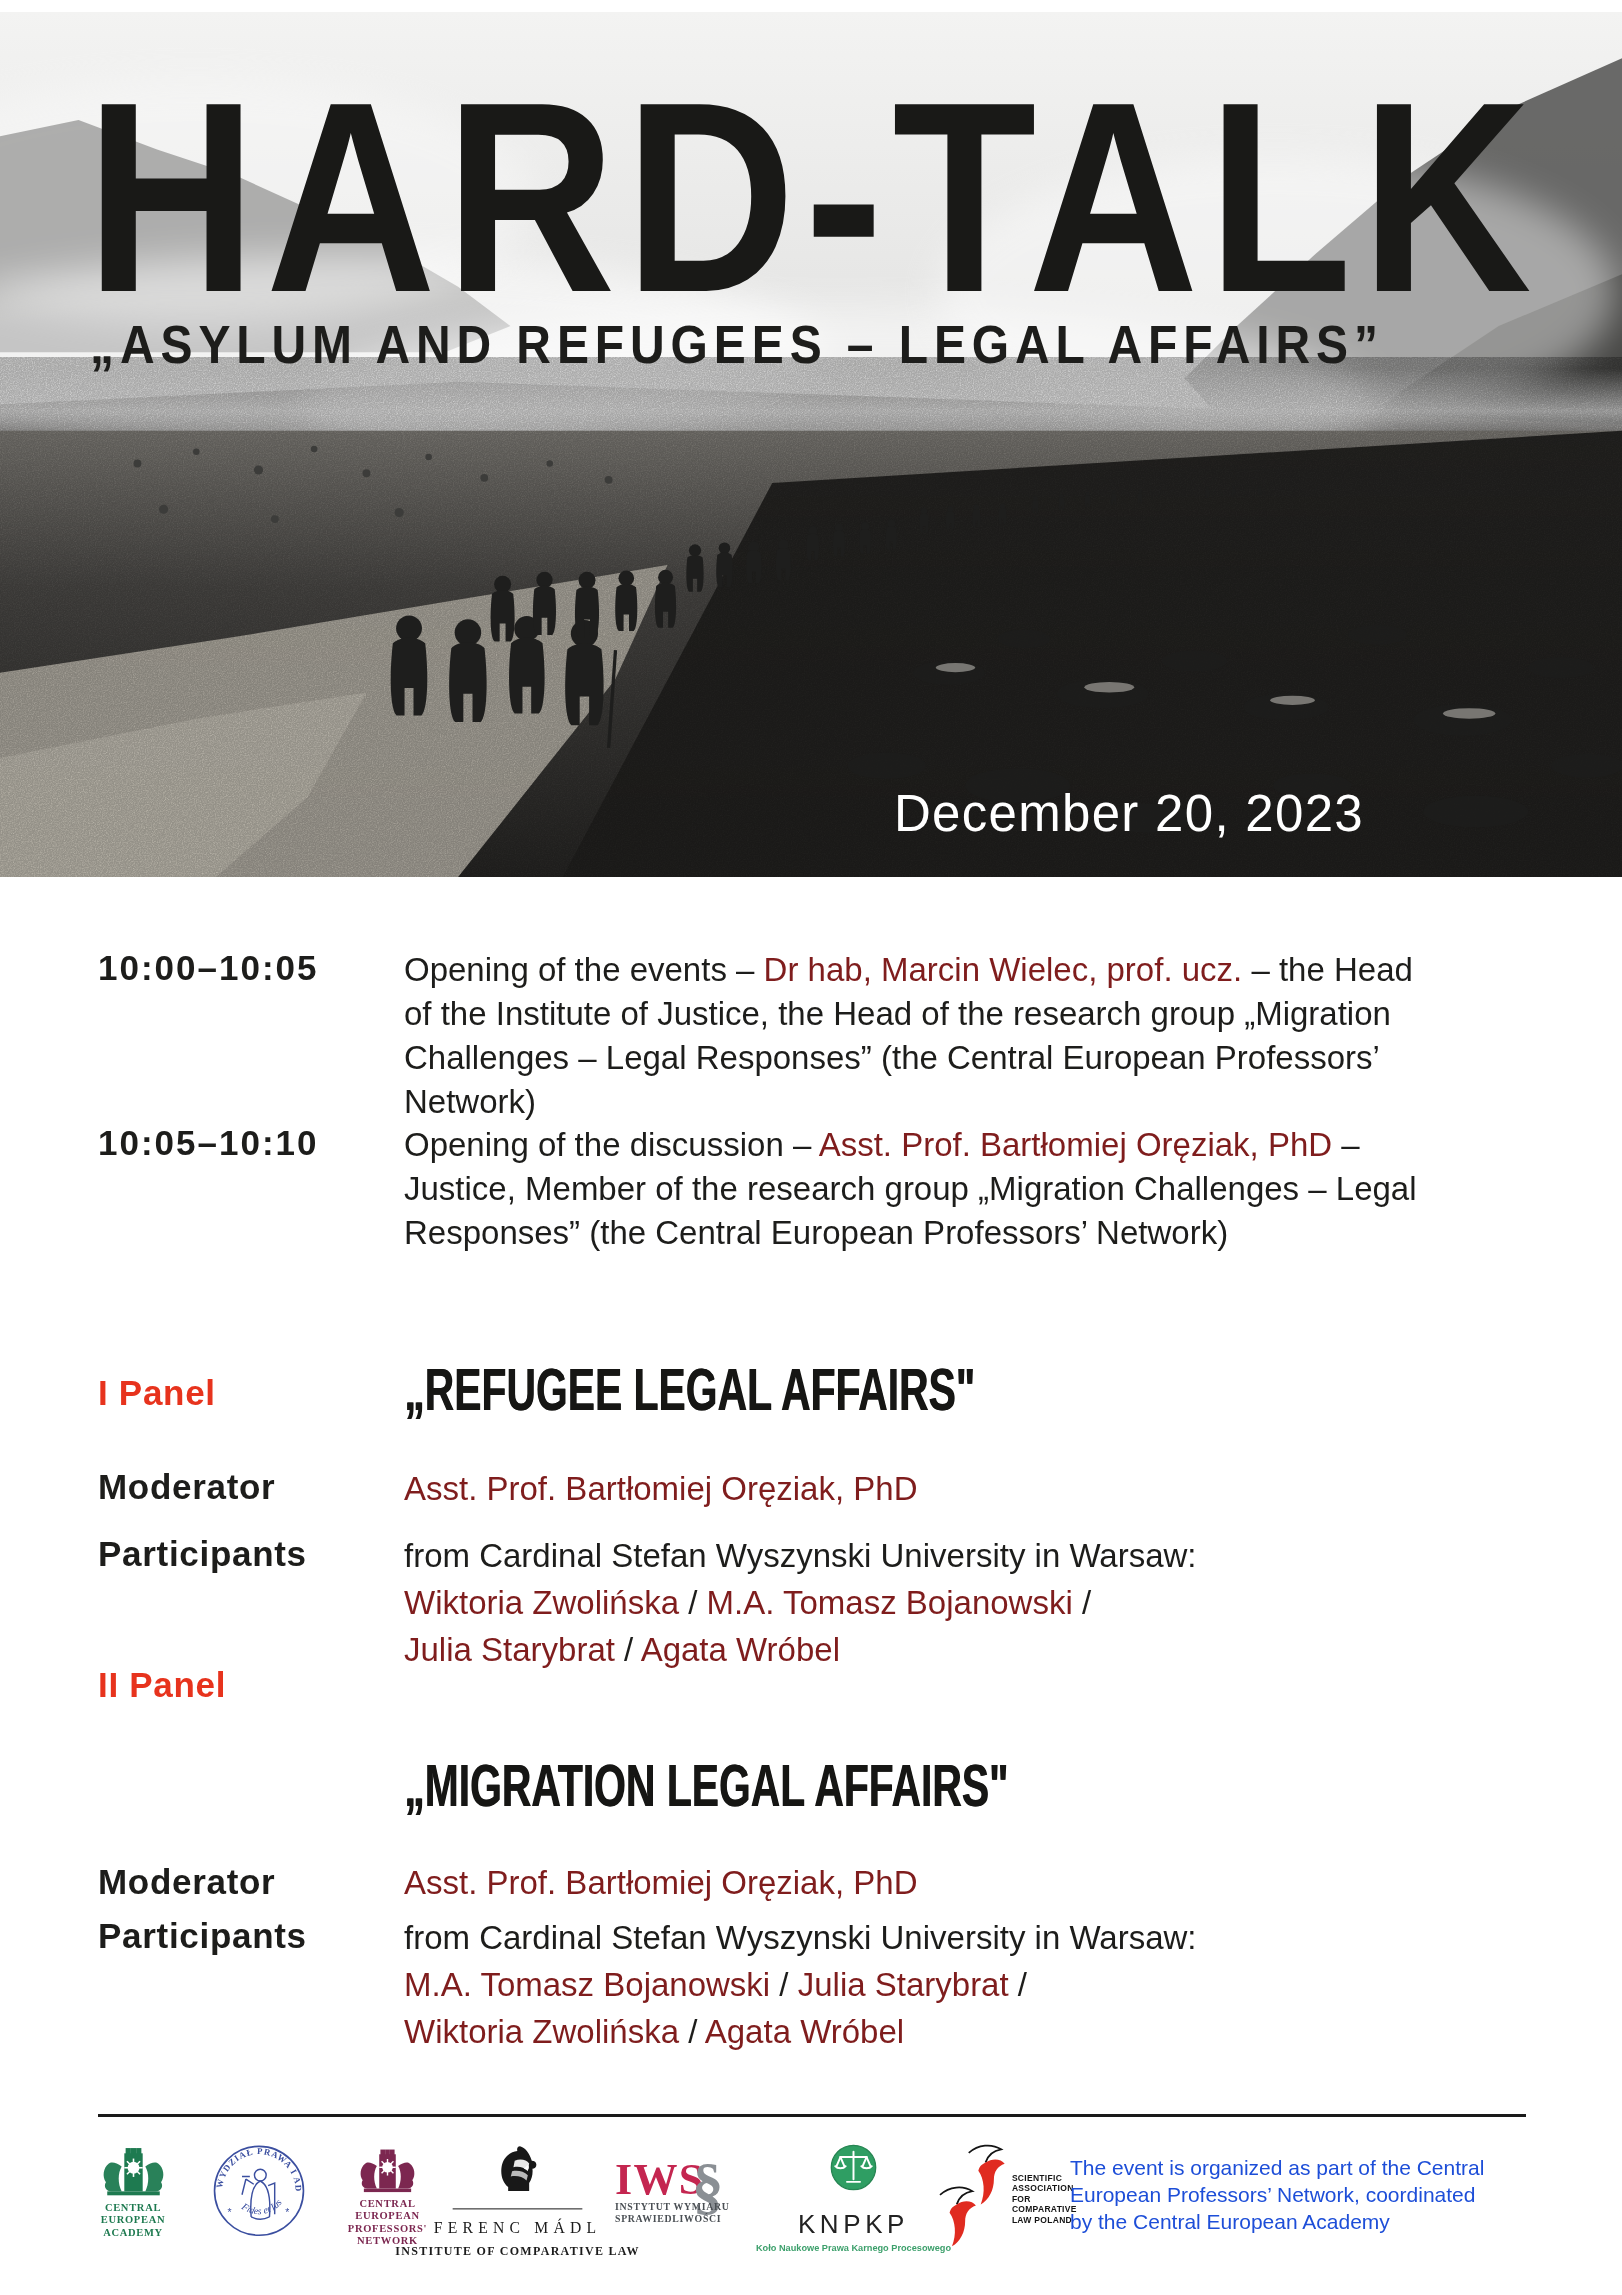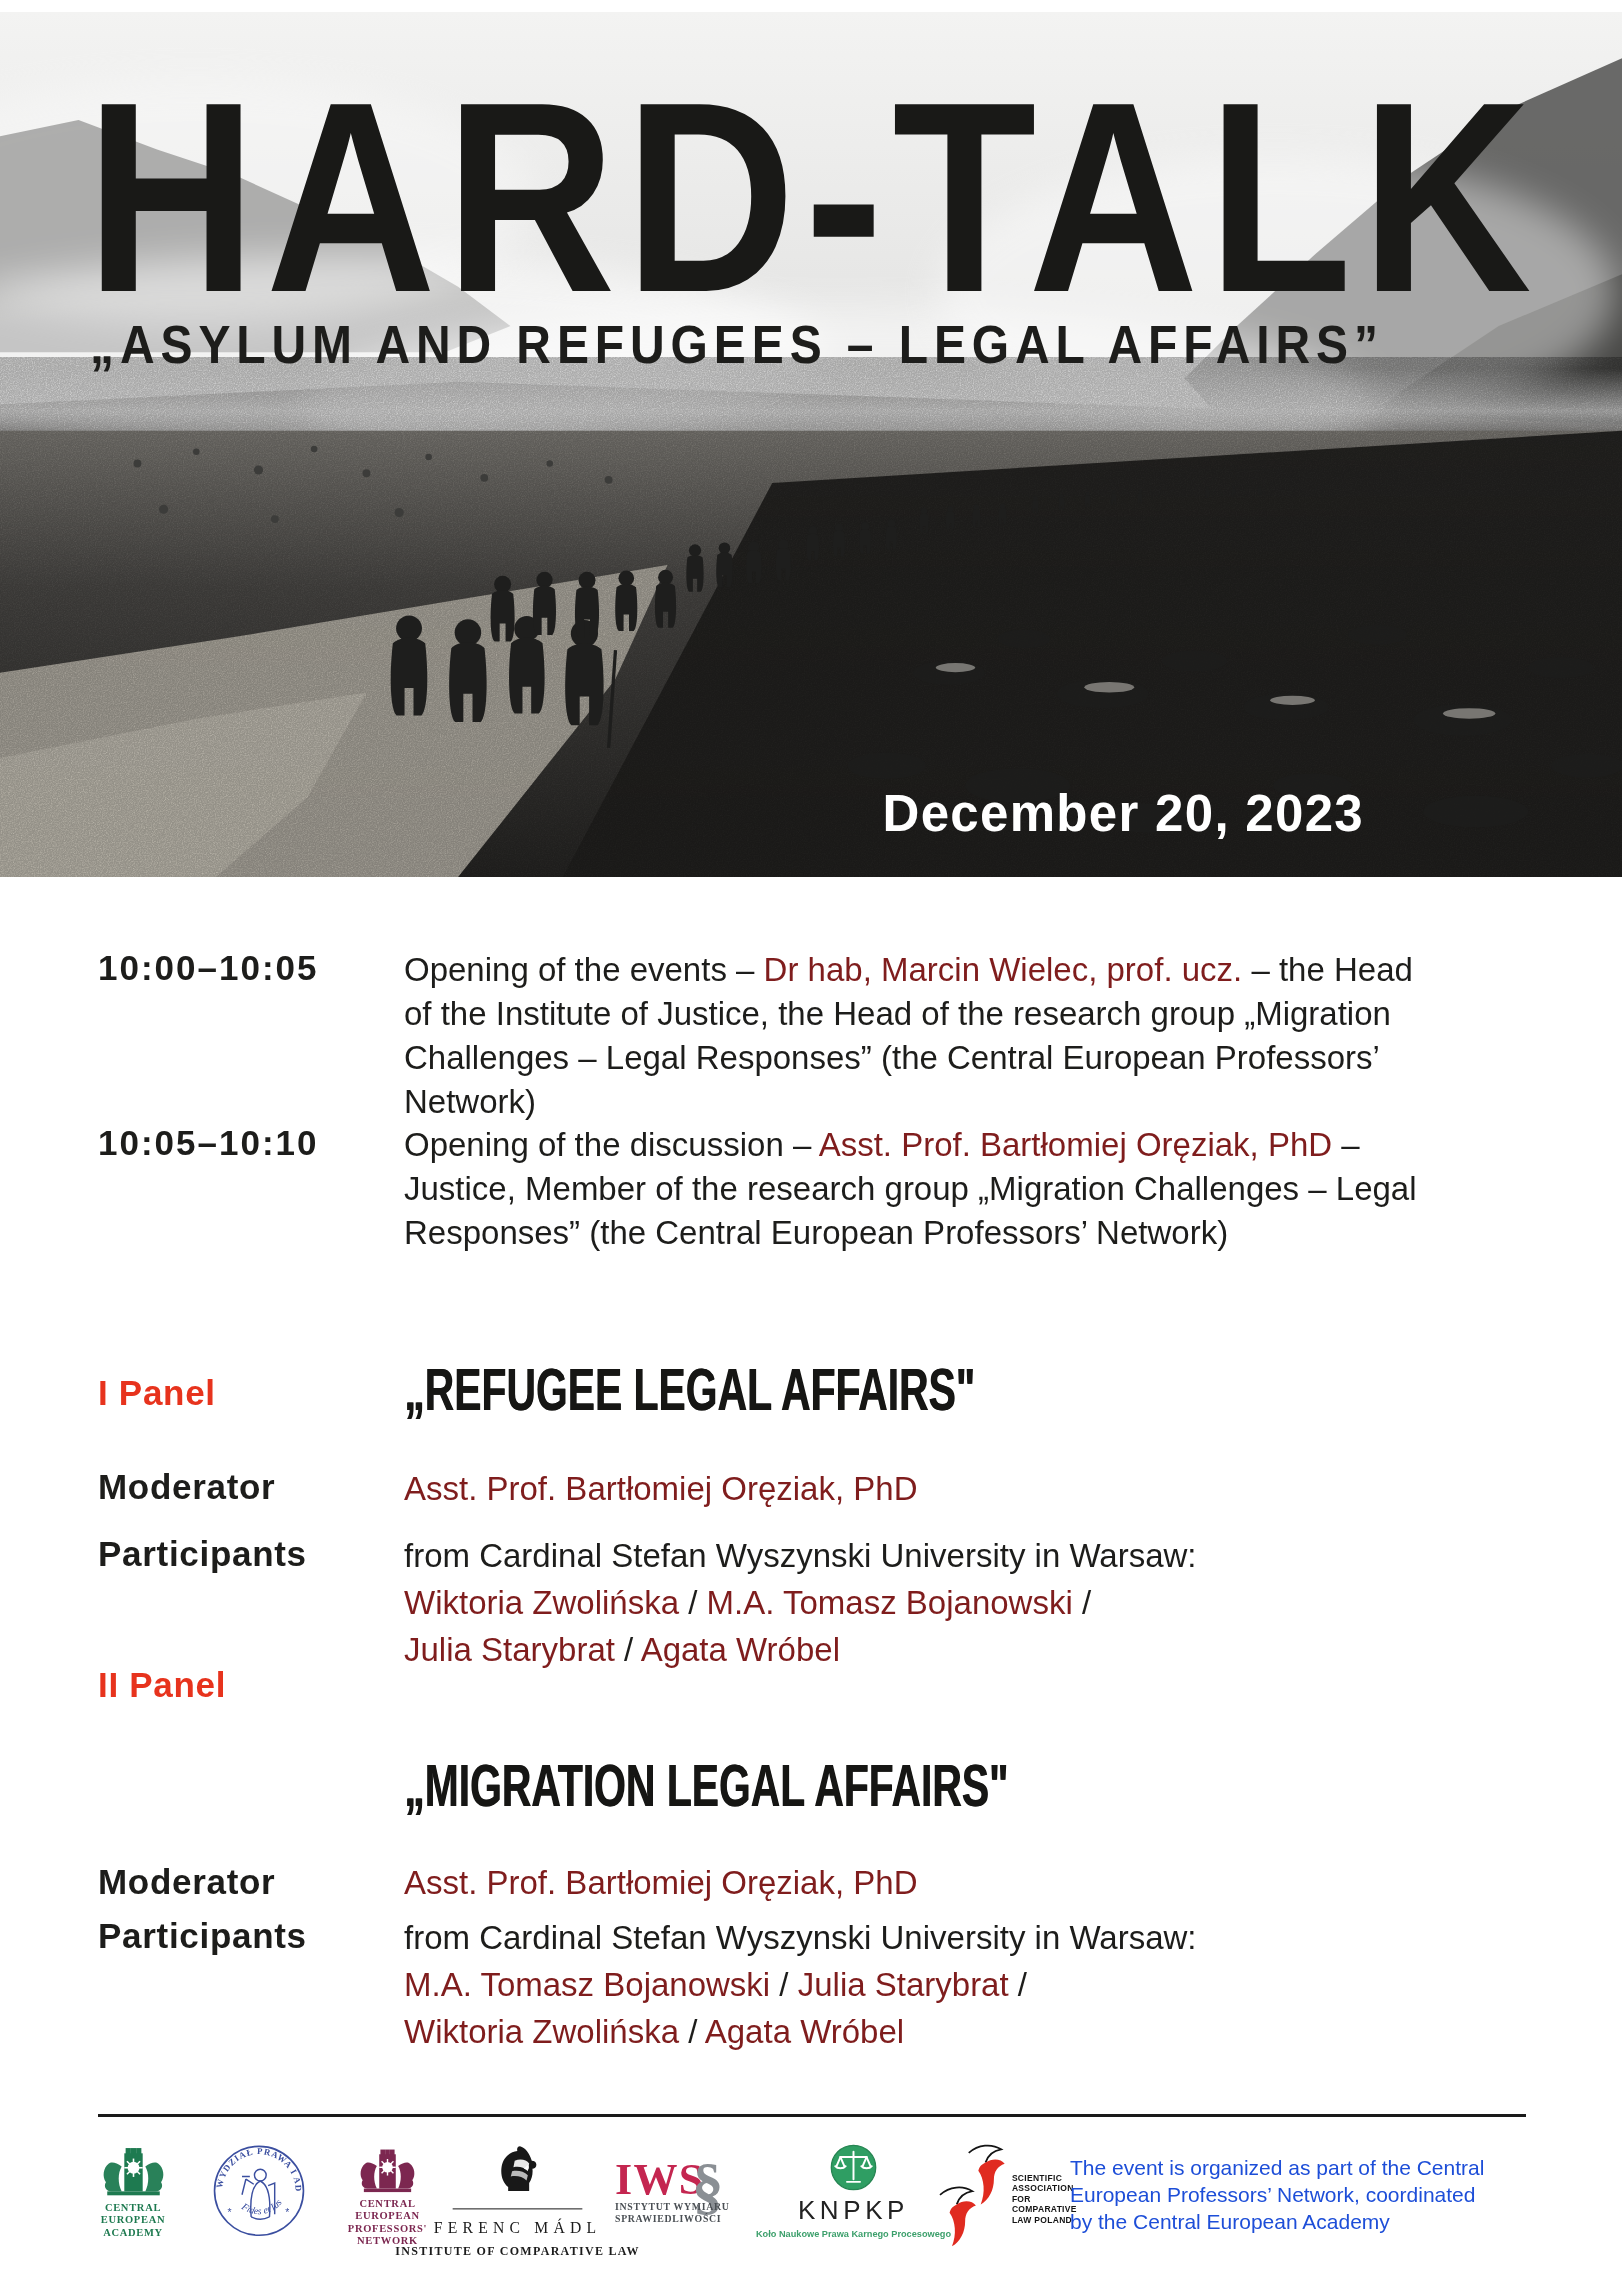--- a/index.html
+++ b/index.html
@@ -7,21 +7,21 @@
         font-family:"Liberation Sans","DejaVu Sans",sans-serif;color:#1d1d1b;}
   .abs{position:absolute;}
   
   .hero{left:0;top:12px;width:1461px;height:865px;}
   .hero svg{display:block;width:1623px;height:865px;}
   .hero-title{left:86px;top:72px;font-size:236px;font-weight:900;letter-spacing:9.2px;
               line-height:196px;color:#191917;transform:scale(1,1.15);transform-origin:top left;
               white-space:nowrap;}
   .hero-subtitle{left:90px;top:302px;font-size:48px;font-weight:900;letter-spacing:5.9px;
               color:#1d1d1b;transform:scale(1,1.12);transform-origin:top left;white-space:nowrap;}
-  .hero-date{right:97px;top:772px;font-size:51px;font-weight:700;letter-spacing:1.3px;
+  .hero-date{right:97px;top:772px;font-size:51px;font-weight:400;letter-spacing:1.3px;
               color:#ffffff;white-space:nowrap;}
   
   .time{left:98px;font-size:35px;font-weight:900;letter-spacing:2px;white-space:nowrap;}
   .rowlabel{left:98px;font-size:35px;font-weight:900;letter-spacing:0.7px;white-space:nowrap;}
   .red{color:#e7331d;}
   .desc{left:404px;font-size:33px;line-height:44px;white-space:nowrap;}
   .descline{height:44px;white-space:nowrap;}
   .seg-k{color:#1d1d1b;} .seg-r{color:#7f1d1d;}
   .panel-title{left:404px;font-size:43px;font-weight:900;letter-spacing:0px;color:#161614;
               transform:scale(0.95,1.38);transform-origin:top left;white-space:nowrap;
@@ -32,21 +32,21 @@
   .note{left:1070px;top:2154px;font-size:21px;line-height:27px;color:#1d4ed8;}
   .logo{display:flex;flex-direction:column;align-items:center;text-align:center;}
   .cea-text{font-family:"Liberation Serif","DejaVu Serif",serif;font-weight:700;font-size:10.5px;
             line-height:12.4px;letter-spacing:0.7px;}
   .fm-title{font-family:"Liberation Serif","DejaVu Serif",serif;font-size:15.7px;letter-spacing:5.2px;
             color:#1c1c1c;margin-top:8px;white-space:nowrap;}
   .fm-sub{font-family:"Liberation Serif","DejaVu Serif",serif;font-size:12px;letter-spacing:1.3px;
             color:#1c1c1c;margin-top:7px;white-space:nowrap;font-weight:700;}
   .iws-sub{font-family:"Liberation Serif","DejaVu Serif",serif;font-size:9.8px;letter-spacing:0.7px;
             color:#4a4f54;line-height:11.8px;text-align:left;font-weight:700;}
-  .knpkp-acronym{font-size:26px;font-weight:400;letter-spacing:4.6px;color:#222;margin-top:4px;}
+  .knpkp-acronym{font-size:26px;font-weight:400;letter-spacing:4.6px;color:#222;margin-top:18px;}
   .knpkp-sub{font-size:9.2px;color:#3da06c;margin-top:2.6px;white-space:nowrap;font-weight:700;}
   .sacl-text{font-size:8.5px;font-weight:800;color:#141414;line-height:10.5px;text-align:left;
              letter-spacing:0.3px;}
 </style>
 </head>
 <body>
 
 <div class="page">
 
   <div class="abs hero">

